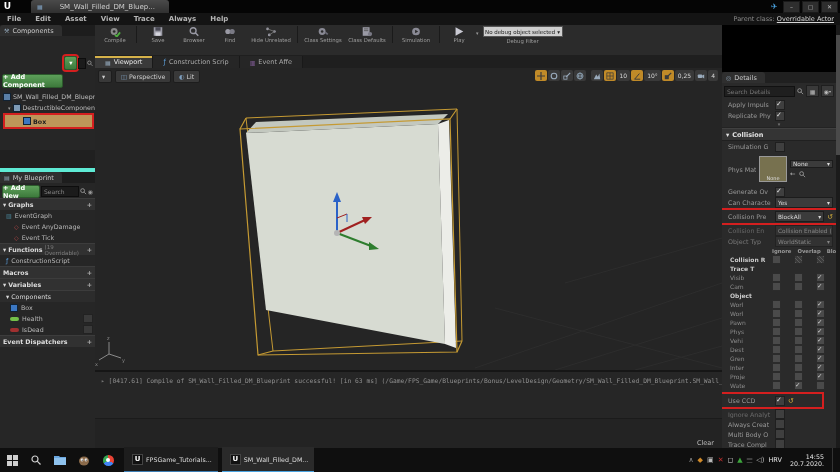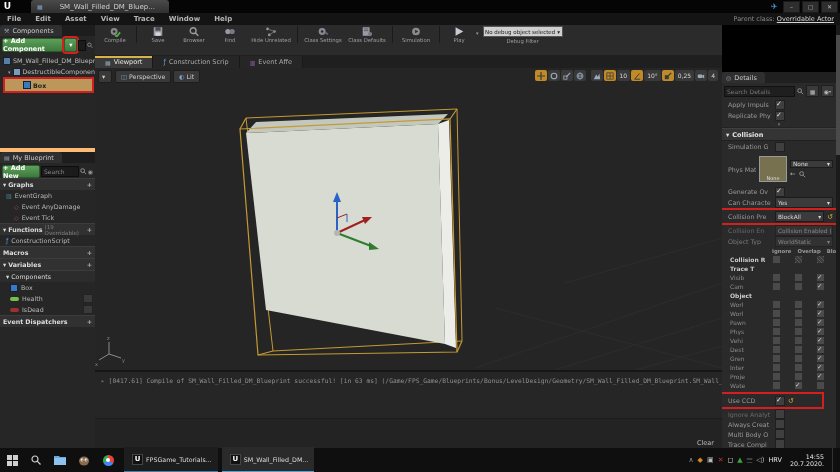--- a/index.html
+++ b/index.html
@@ -23,21 +23,21 @@
   .greenbtn{background:linear-gradient(#5da05a,#3d7a3c);border:1px solid #2c5a2c;border-radius:2px;color:#fff;font-size:6.5px;font-weight:bold;display:flex;align-items:center;justify-content:center;}
   .srch{background:#1b1b1b;border:1px solid #0d0d0d;color:#888;font-size:6px;height:9px;}
   .mag{stroke:#9a9a9a;fill:none;}
   
   #leftcol{left:0;top:25px;width:95px;height:423px;background:#202020;}
   #comp-panel{position:absolute;left:0;top:0;width:95px;height:125px;background:#262626;}
   .addrow{display:flex;align-items:center;margin:2px 2px 0 2px;gap:1px;}
   .treerow{display:flex;align-items:center;gap:2px;font-size:6.3px;color:#bfbfbf;height:11px;white-space:nowrap;overflow:hidden;}
   .treerow .cube{width:6px;height:6px;background:#3b77c2;border:1px solid #123;flex:none;}
   .treerow.sel{background:#bd9659;color:#1e1e1e;}
-  #mybp{position:absolute;left:0;top:123px;width:95px;height:298px;background:#262626;border-top:4px solid #fdba74;}
+  #mybp{position:absolute;left:0;top:143px;width:95px;height:298px;background:#262626;border-top:4px solid #5eead4;}
   .bh{height:11px;background:#313131;border-top:1px solid #3c3c3c;display:flex;align-items:center;font-size:6.3px;color:#dcdcdc;font-weight:bold;padding:0 3px;gap:2px;}
   .bh .plus{margin-left:auto;color:#aaa;font-weight:bold;}
   .bh .hint{font-weight:normal;color:#7d7d7d;font-size:5.5px;}
   .bi{height:11px;display:flex;align-items:center;gap:3px;font-size:6.3px;color:#b9b9b9;white-space:nowrap;overflow:hidden;}
   .pill{width:9px;height:4px;border-radius:2px;flex:none;}
   .eyebox{margin-left:auto;margin-right:2px;width:8px;height:7px;background:#3a3a3a;border:1px solid #222;flex:none;}
   
   #center{left:95px;top:25px;width:627px;height:423px;background:#232323;}
   #toolbar{position:absolute;left:0;top:0;width:627px;height:30px;background:#2b2b2b;}
   #toolbar .ptabstrip{background:#1d1d1d;}
@@ -122,38 +122,38 @@
     <span class="winbtn">✕</span>
   </div>
 </div>
 
 <div class="abs" id="menubar">
   <span class="mi">File</span>
   <span class="mi">Edit</span>
   <span class="mi">Asset</span>
   <span class="mi">View</span>
   <span class="mi">Trace</span>
-  <span class="mi">Window</span>
+  <span class="mi">Always</span>
   <span class="mi">Help</span>
   <span id="parentclass">
     <span>Parent class:</span>
     <b>Overridable Actor</b>
   </span>
 </div>
 
 <div class="abs" id="leftcol">
   <div id="comp-panel">
     <div class="ptabstrip">
         <div class="ptab">
           <span class="ticn">⚒</span>
           <span>Components</span>
         </div>
       </div>
     <div class="addrow">
-      <div class="greenbtn" style="width:66px;height:12px;">+ Add Component</div>
+      <div class="greenbtn" style="width:66px;height:12px;margin-top:36px;">+ Add Component</div>
       <div class="greenbtn hl" style="width:12px;height:12px;">▾</div>
       <div class="srch" style="width:6px;"></div>
       <svg class="mag" width="7" height="7" viewBox="0 0 8 8">
           <circle cx="3" cy="3" r="2.2" stroke-width="1"></circle>
           <line x1="4.8" y1="4.8" x2="7" y2="7" stroke-width="1"></line>
         </svg>
     </div>
     <div style="margin-top:3px;">
       <div class="treerow" style="padding-left:3px;">
         <span class="cube" style="background:#5a7ea5;"></span>

